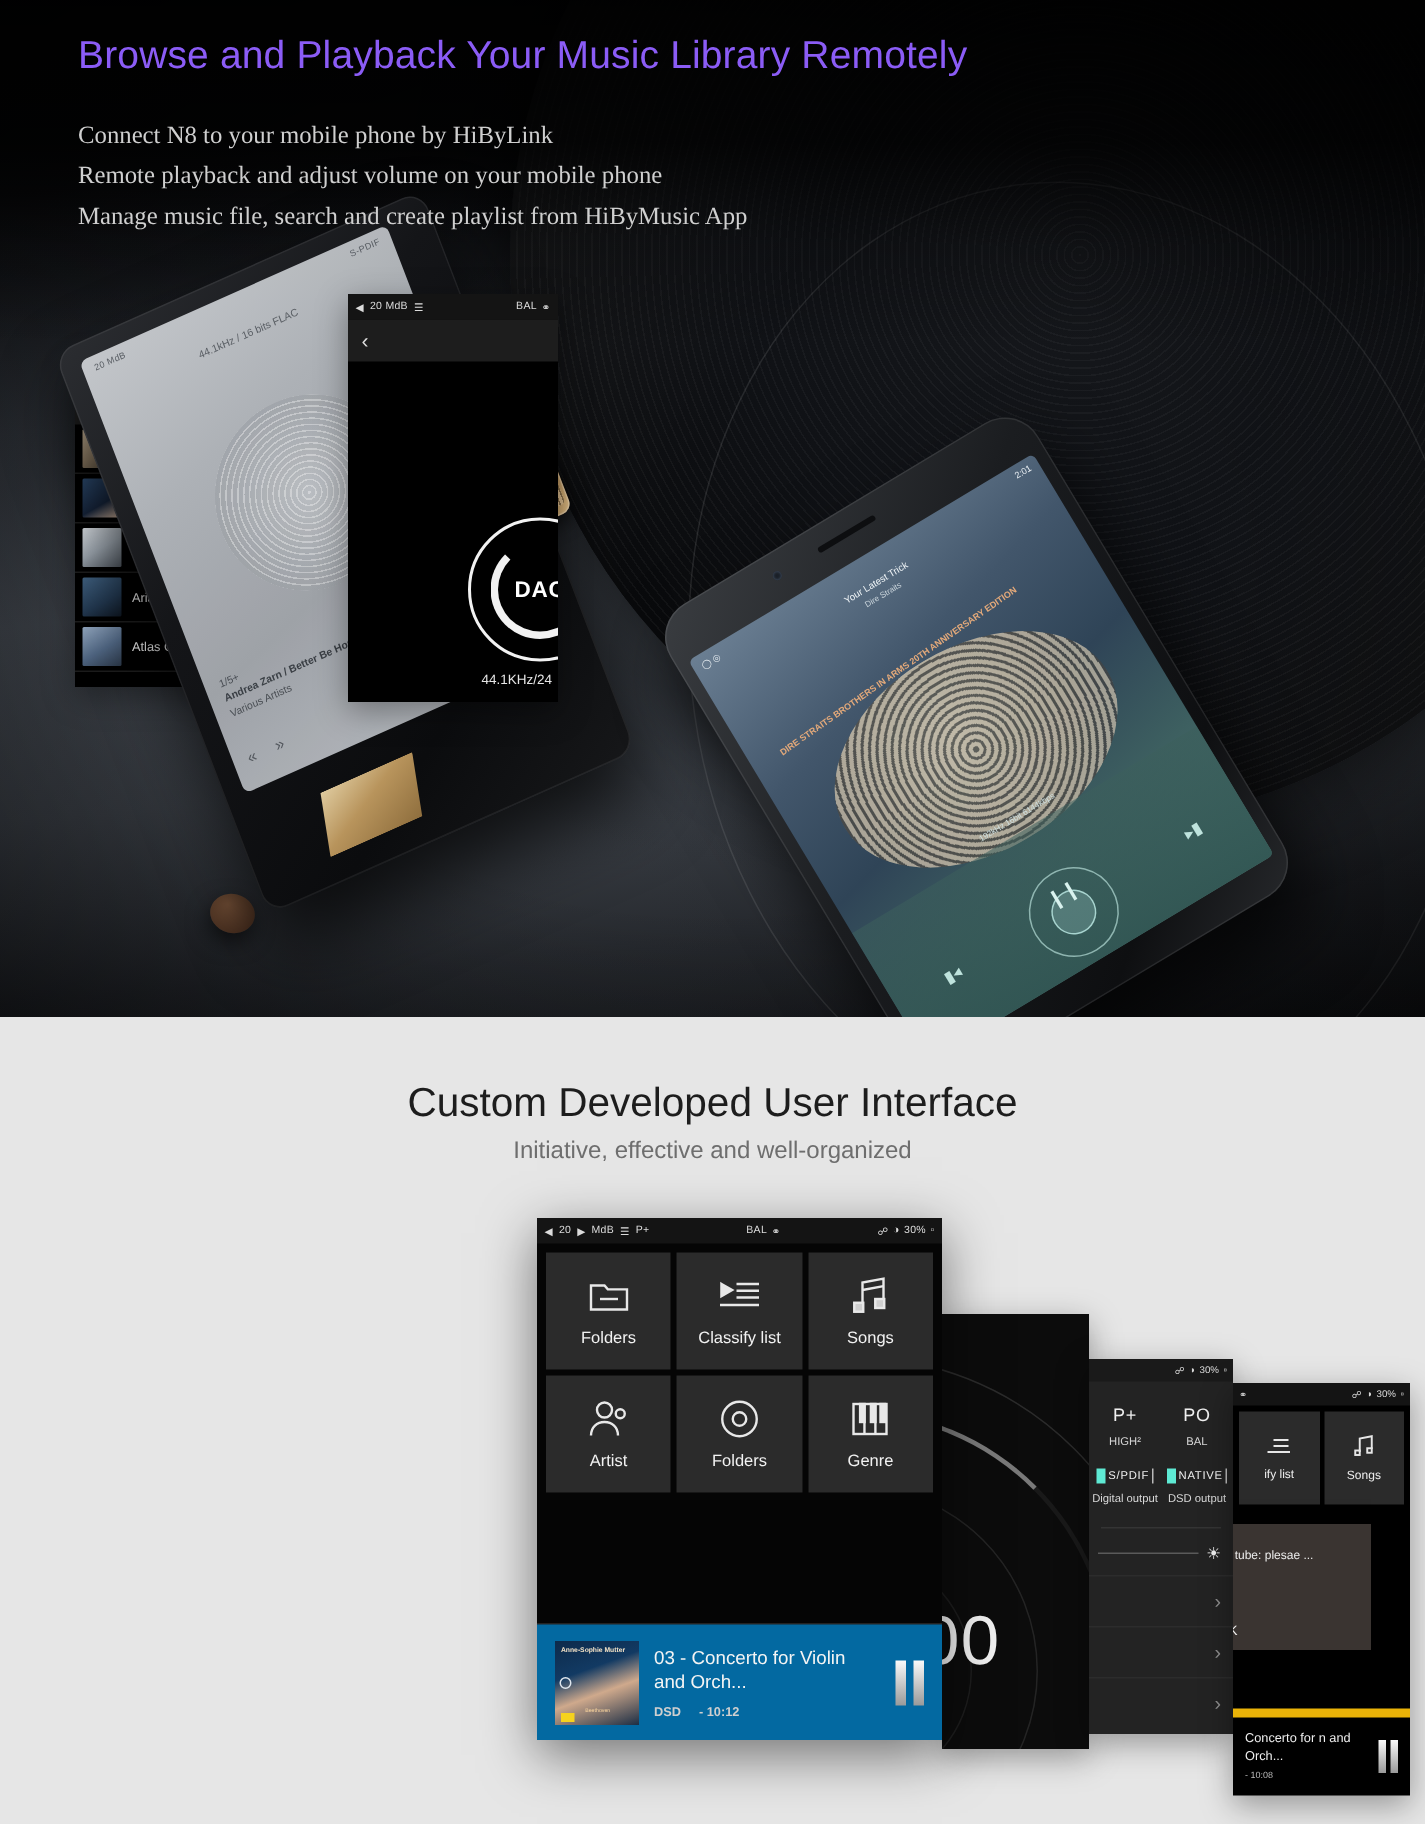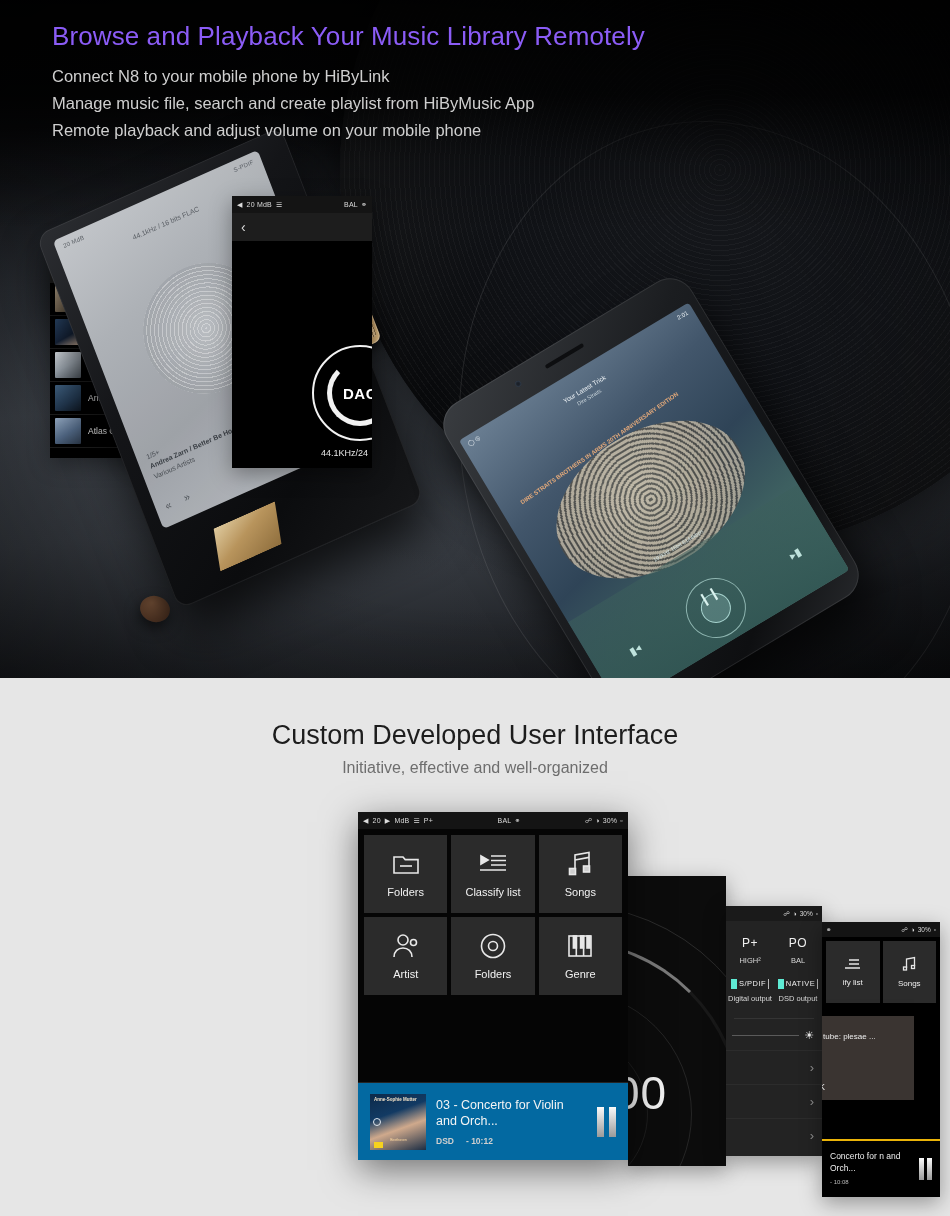--- a/index.html
+++ b/index.html
@@ -54,21 +54,21 @@
   }
   .hero-text { position: absolute; left: 52px; top: 20px; z-index: 6; }
   .hero-title {
     font-size: 26px; color: #8b5cf6; font-weight: 400;
     letter-spacing: 0.1px; line-height: 1.3; white-space: nowrap;
   }
   .hero-sub {
     font-size: 16.5px; color: #cfcfcf; font-weight: 400;
     line-height: 1.63; white-space: nowrap;
   }
-  .hero-sub-list { margin-top: 9px; }
+  .hero-sub-list { margin-top: 23px; font-family: Liberation Serif, serif; }
 
   
   .dap {
     position: absolute; left: 96px; top: 168px;
     width: 268px; height: 400px;
     transform: rotate(-24deg) skewX(-3deg);
     z-index: 3;
   }
   .dap-body {
     position: absolute; inset: 0;
@@ -461,21 +461,21 @@
     position: absolute; left: -16px; top: 94px; width: 108px; height: 84px;
     background: #3a3431;
     box-shadow: 0 4px 14px rgba(0,0,0,0.6);
     display: flex; flex-direction: column; justify-content: space-between;
     padding: 16px 6px 8px 6px;
   }
   .d-msg { font-size: 8px; color: #ececec; white-space: nowrap; }
   .d-ok { text-align: left; font-size: 9px; color: #f2f2f2; }
   .d-now {
     position: absolute; left: 0; right: 0; bottom: 0; height: 58px;
-    border-top: 2px solid #eab308; display: flex; align-items: center;
+    border-top: 6px solid #eab308; display: flex; align-items: center;
     padding: 0 8px; gap: 8px;
   }
   .d-now-t { flex: 1; font-size: 8.5px; color: #eee; line-height: 1.35; }
   .d-now-m { margin-top: 4px; font-size: 6px; color: #bbb; }
   .d-now-p { display: flex; gap: 3px; }
   .d-now-p i { display: block; width: 5px; height: 22px; background: linear-gradient(180deg,#fafafa,#9a9a9a); }
   svg { display: block; }
 </style>
 </head>
 <body>
@@ -543,22 +543,22 @@
         </div>
       </div>
     </div>
 
     <div class="hero-vignette"></div>
 
     <div class="hero-text">
       <h1 class="hero-title">Browse and Playback Your Music Library Remotely</h1>
       <div class="hero-sub-list">
         <div class="hero-sub">Connect N8 to your mobile phone by HiByLink</div>
+        <div class="hero-sub">Remote playback and adjust volume on your mobile phone</div>
         <div class="hero-sub">Manage music file, search and create playlist from HiByMusic App</div>
-        <div class="hero-sub">Remote playback and adjust volume on your mobile phone</div>
       </div>
     </div>
   </section>
 
   <section class="lower">
     <h2 class="sec-title">Custom Developed User Interface</h2>
     <div class="sec-sub">Initiative, effective and well-organized</div>
   </section>
 
   <div class="fan">

